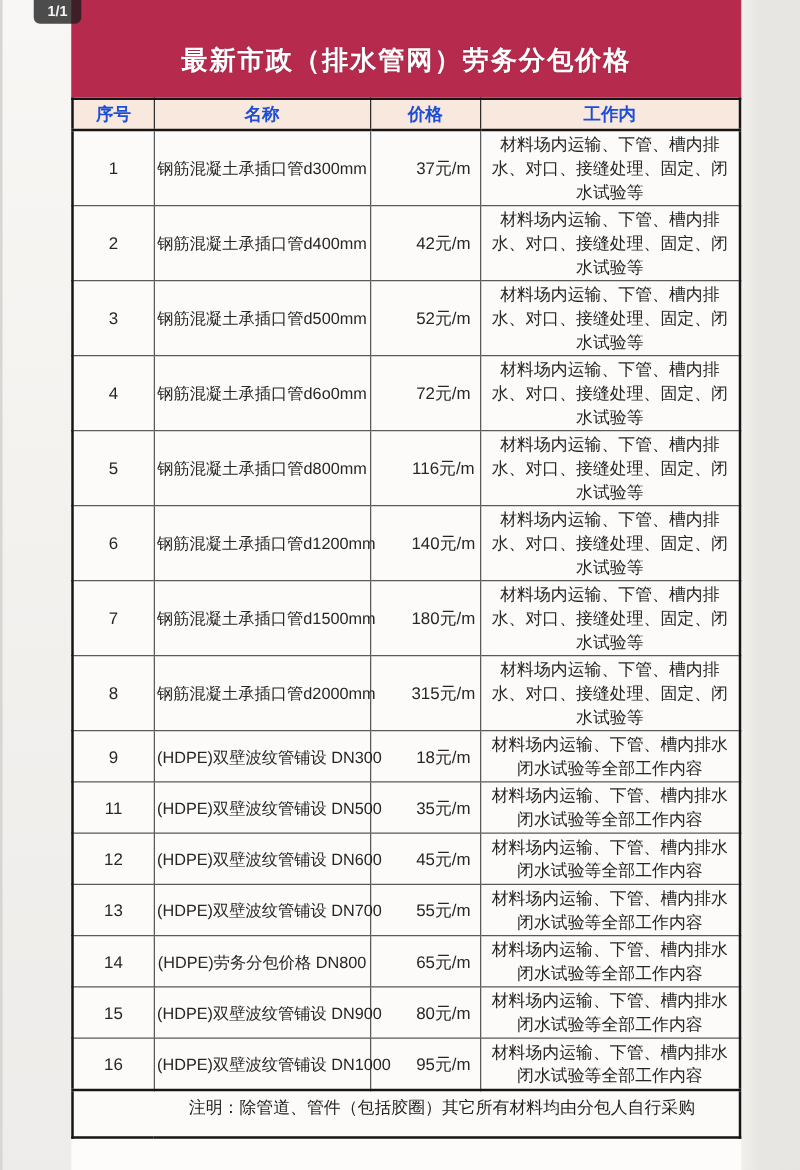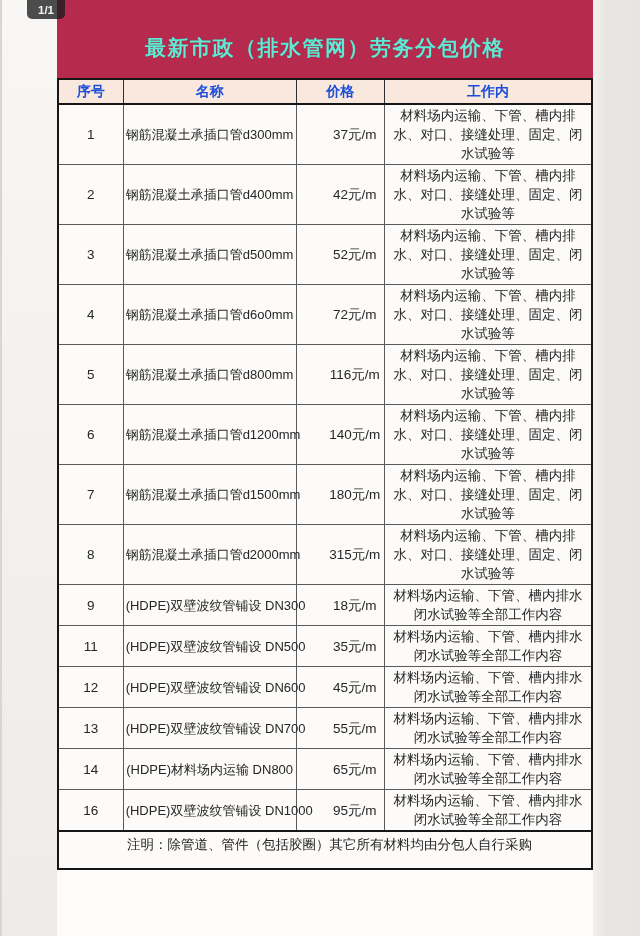--- a/index.html
+++ b/index.html
@@ -30,21 +30,21 @@
   .sheet{
     position:absolute;left:57px;top:0;width:536px;height:936px;
     background:#fdfcfa;
   }
   .banner{
     height:78px;width:100%;
     background:var(--banner);
     display:flex;align-items:center;justify-content:center;
   }
   .doc-title{
-    color:#5eead4;font-size:21px;font-weight:bold;letter-spacing:1.5px;
+    color:#ffffff;font-size:21px;font-weight:bold;letter-spacing:1.5px;
     text-shadow:0 0 1px rgba(0,0,0,.25);
     margin-top:18px;
   }
   table.price-table{
     width:100%;border-collapse:collapse;table-layout:fixed;
     border:2px solid #161616;
     background:#fcfbf9;
   }
   col.c-no{width:12.2%;}
   col.c-name{width:32.4%;}
@@ -66,21 +66,21 @@
   td.cell-name{white-space:nowrap;font-size:13px;padding:3px 2px;}
   td.cell-price{font-size:13.5px;padding-left:32px;}
   td.cell-work{padding:1px 6px;font-size:13.5px;line-height:19px;}
   tr.row-3line{height:59px;}
   tr.row-2line{height:40px;}
   tfoot td{
     height:38px;vertical-align:top;text-align:left;
     border:1px solid #3a3a3a;border-top:2px solid #161616;
     padding:5px 8px 2px 68px;
   }
-  .note-text{font-size:13.5px;color:#242424;line-height:16px;}
+  .note-text{font-size:13.5px;color:#242424;line-height:16px;margin-left:24px;}
   .page-badge{
     position:absolute;left:27px;top:-2px;width:38px;height:21px;
     background:rgba(28,28,28,.78);
     color:#f4f4f4;font-size:11.5px;font-weight:bold;
     display:flex;align-items:center;justify-content:center;
     border-radius:3px 3px 5px 5px;
     padding-top:2px;
     z-index:5;
   }
 </style>
@@ -181,22 +181,28 @@
             <td class="cell-work">材料场内运输、下管、槽内排水 闭水试验等全部工作内容</td>
           </tr>
           <tr class="row-2line">
             <td class="cell-no">13</td>
             <td class="cell-name">(HDPE)双壁波纹管铺设 DN700</td>
             <td class="cell-price">55元/m</td>
             <td class="cell-work">材料场内运输、下管、槽内排水 闭水试验等全部工作内容</td>
           </tr>
           <tr class="row-2line">
             <td class="cell-no">14</td>
-            <td class="cell-name">(HDPE)材料场内运输 DN800</td>
+            <td class="cell-name">(HDPE)劳务分包价格 DN800</td>
             <td class="cell-price">65元/m</td>
+            <td class="cell-work">材料场内运输、下管、槽内排水 闭水试验等全部工作内容</td>
+          </tr>
+          <tr class="row-2line">
+            <td class="cell-no">15</td>
+            <td class="cell-name">(HDPE)双壁波纹管铺设 DN900</td>
+            <td class="cell-price">80元/m</td>
             <td class="cell-work">材料场内运输、下管、槽内排水 闭水试验等全部工作内容</td>
           </tr>
           <tr class="row-2line">
             <td class="cell-no">16</td>
             <td class="cell-name">(HDPE)双壁波纹管铺设 DN1000</td>
             <td class="cell-price">95元/m</td>
             <td class="cell-work">材料场内运输、下管、槽内排水 闭水试验等全部工作内容</td>
           </tr>
         </tbody>
       <tfoot>

